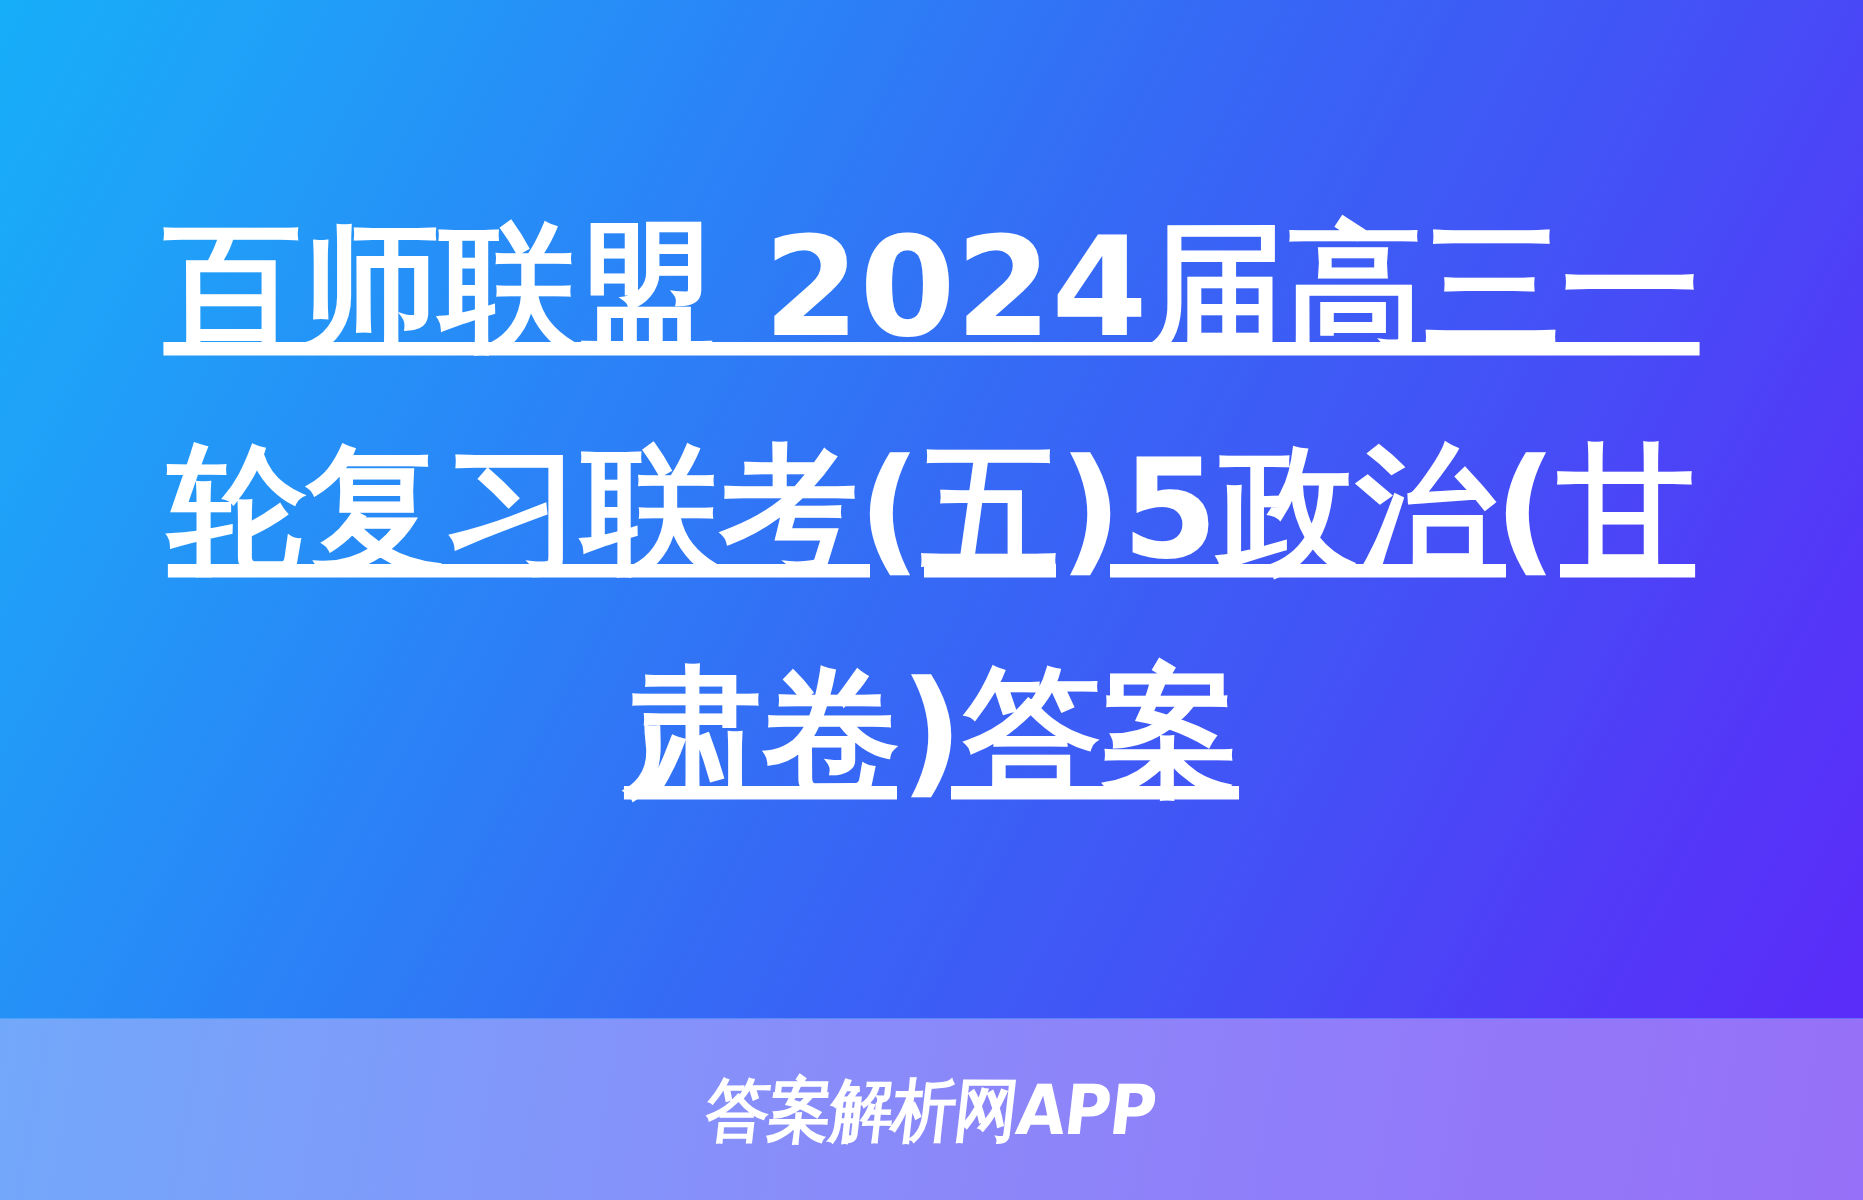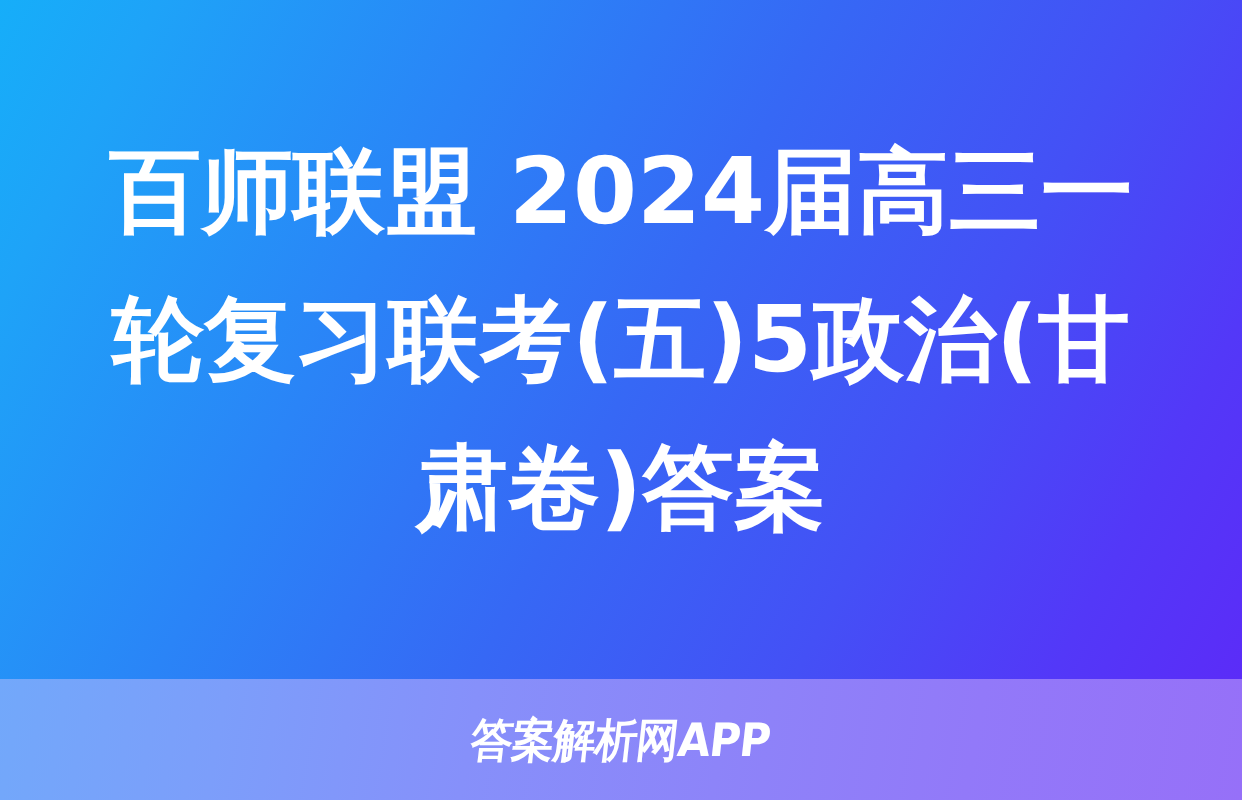--- a/index.html
+++ b/index.html
@@ -55,20 +55,21 @@
     width: 100%;
     text-align: center;
     color: #ffffff;
     font-family: "DejaVu Sans", "Liberation Sans", sans-serif;
     font-weight: bold;
     font-size: 92px;
     line-height: 148px;
     letter-spacing: 0px;
     word-break: break-all;
     text-rendering: geometricPrecision;
+    text-decoration: underline;
   }
 
   
   .footer-bar {
     position: absolute;
     left: 0;
     top: 679px;
     width: 1242px;
     height: 121px;
     background: linear-gradient(100deg,

